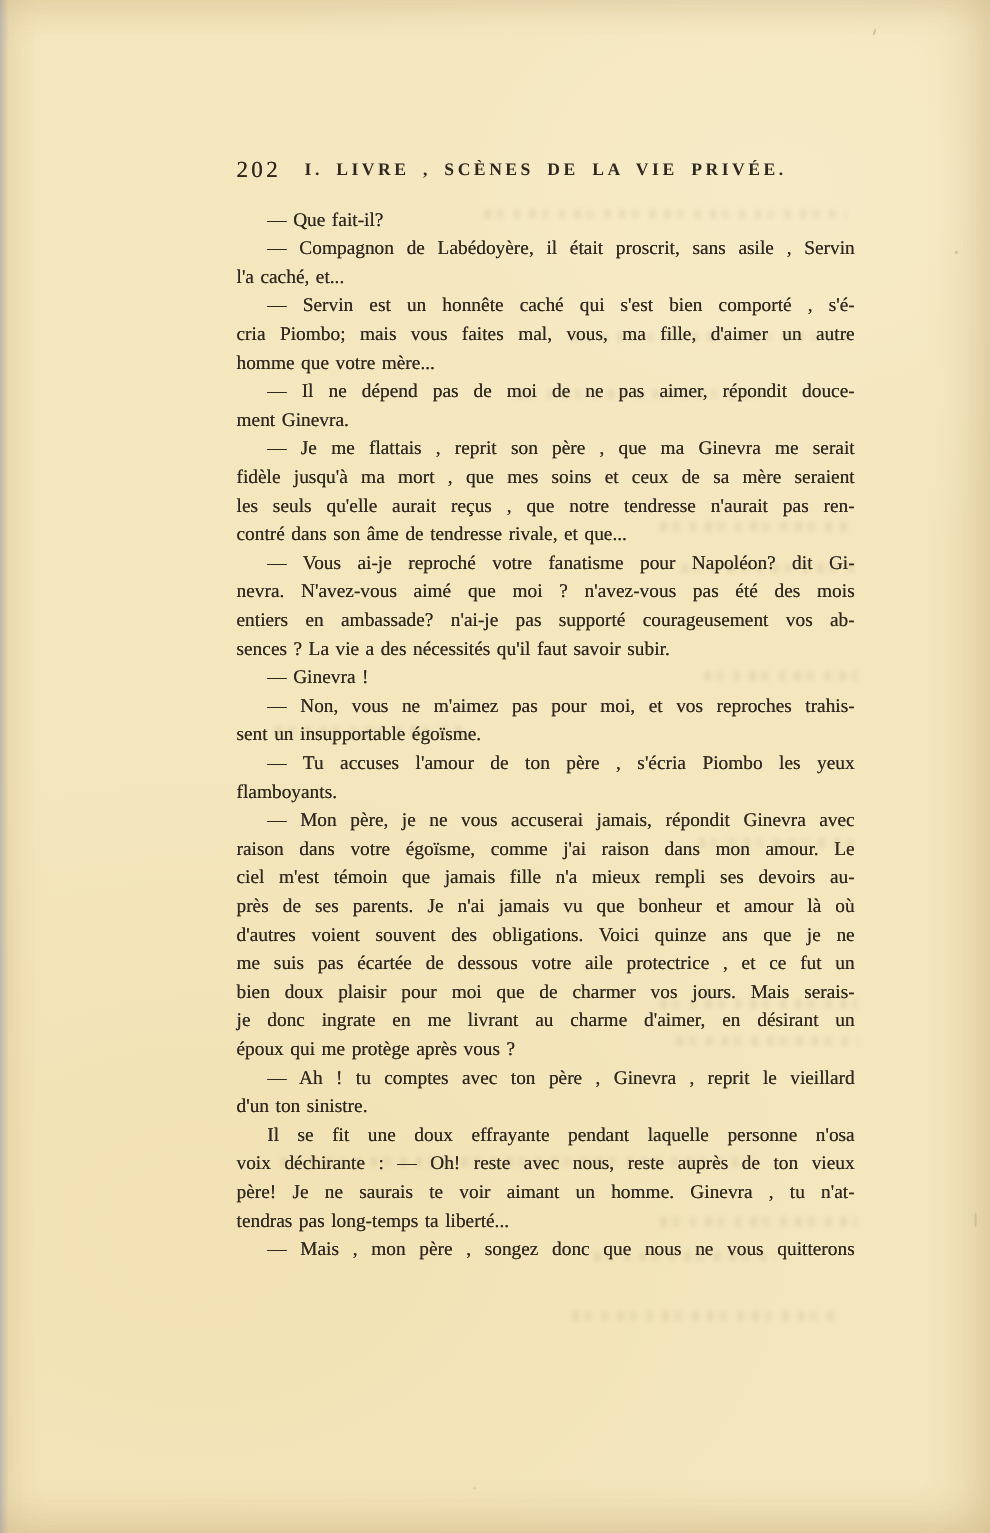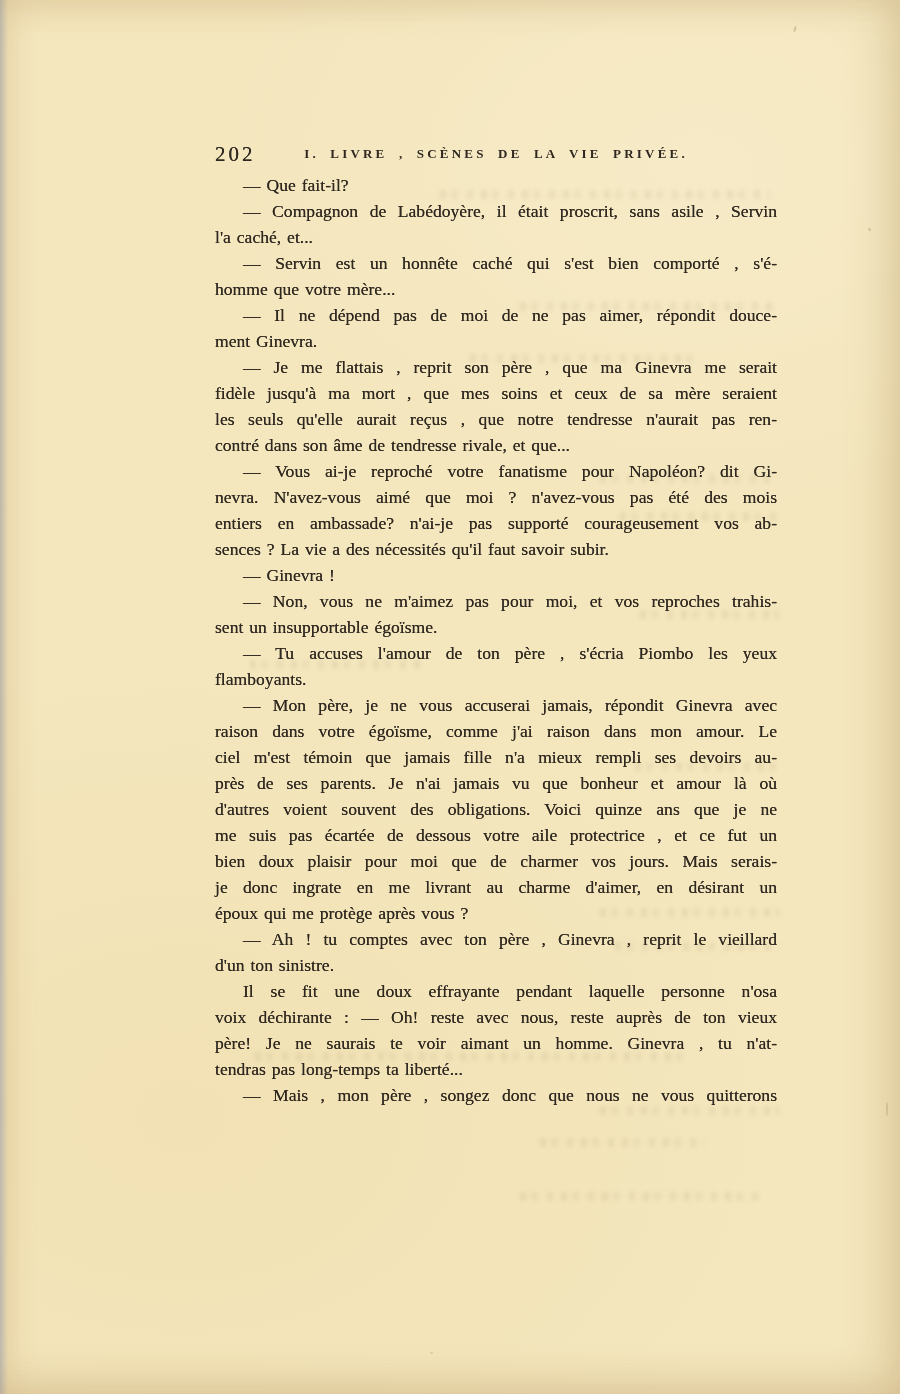--- a/index.html
+++ b/index.html
@@ -50,27 +50,27 @@
     font-size: 21px;
     letter-spacing: 3px;
     text-shadow: 0 0 0.4px rgba(47,40,32,0.9);
   }
   .running-title {
     position: absolute;
     left: 0; right: 0;
     top: 0;
     text-align: center;
     font-weight: bold;
-    font-size: 13px;
+    font-size: 16px;
     letter-spacing: 3.2px;
     word-spacing: 5px;
     white-space: nowrap;
   }
   .text-block {
-    margin-top: 0;
+    margin-top: 14px;
     word-spacing: 1.5px;
     font-family: Liberation Serif, serif;
   }
   .line {
     font-size: 17.6px;
     line-height: 26px;
     height: 26px;
     white-space: nowrap;
     text-align: justify;
     text-align-last: justify;
@@ -125,20 +125,21 @@
   <div class="text-col">
     <div class="running-head">
       <span class="page-number">202</span>
       <span class="running-title">I. LIVRE , SCÈNES DE LA VIE PRIVÉE.</span>
     </div>
     <div class="text-block" id="text-block">
         <div class="line first last">— Que fait-il?</div>
         <div class="line first">— Compagnon de Labédoyère, il était proscrit, sans asile , Servin</div>
         <div class="line last">l'a caché, et...</div>
         <div class="line first">— Servin est un honnête caché qui s'est bien comporté , s'é-</div>
+        <div class="line">cria Piombo; mais vous faites mal, vous, ma fille, d'aimer un autre</div>
         <div class="line last">homme que votre mère...</div>
         <div class="line first">— Il ne dépend pas de moi de ne pas aimer, répondit douce-</div>
         <div class="line last">ment Ginevra.</div>
         <div class="line first">— Je me flattais , reprit son père , que ma Ginevra me serait</div>
         <div class="line">fidèle jusqu'à ma mort , que mes soins et ceux de sa mère seraient</div>
         <div class="line">les seuls qu'elle aurait reçus , que notre tendresse n'aurait pas ren-</div>
         <div class="line last">contré dans son âme de tendresse rivale, et que...</div>
         <div class="line first">— Vous ai-je reproché votre fanatisme pour Napoléon? dit Gi-</div>
         <div class="line">nevra. N'avez-vous aimé que moi ? n'avez-vous pas été des mois</div>
         <div class="line">entiers en ambassade? n'ai-je pas supporté courageusement vos ab-</div>

